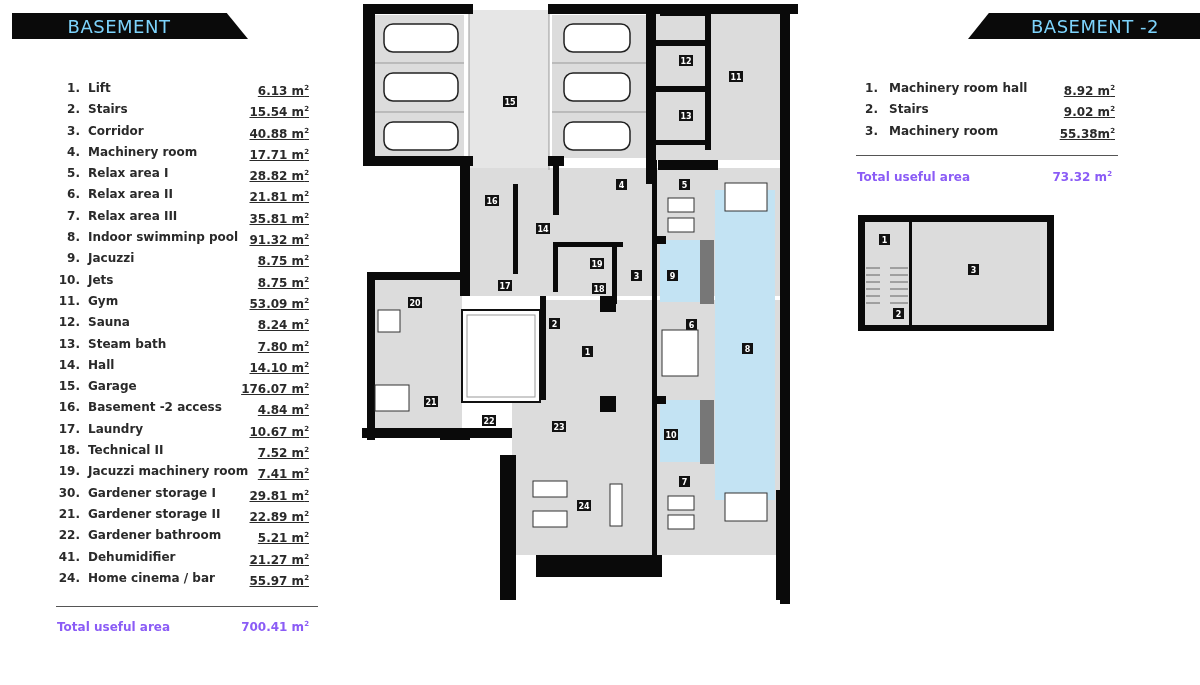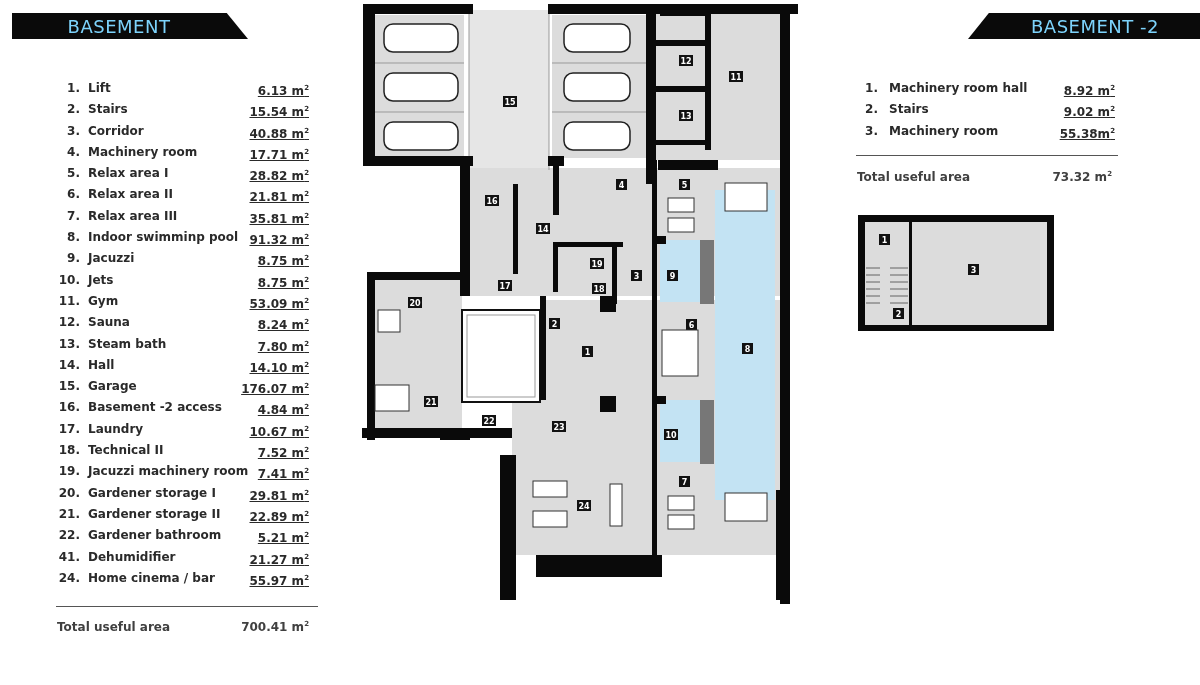--- a/index.html
+++ b/index.html
@@ -19,21 +19,21 @@
     .legend .area sup { font-size: 7px; vertical-align: 5px; }
     .legend-left { left: 0; top: 78px; width: 320px; }
     .legend-left .num { left: 50px; width: 30px; }
     .legend-left .lbl { left: 88px; }
     .legend-left .area { right: 11px; }
     .legend-right { left: 840px; top: 78px; width: 280px; }
     .legend-right .num { left: 18px; width: 20px; }
     .legend-right .lbl { left: 49px; }
     .legend-right .area { right: 5px; text-align: center; }
     .rule { position: absolute; height: 1px; background: #555; }
-    .total { position: absolute; font-size: 12px; font-weight: bold; color: #404040; }
+    .total { position: absolute; font-size: 12px; font-weight: bold; color: #8b5cf6; }
     .total .area sup { font-size: 7px; vertical-align: 5px; }
     .plan { position: absolute; }
     .tag { fill: #111; }
     .tagtxt { fill: #fff; font-size: 8px; font-family: "DejaVu Sans", sans-serif; font-weight: bold; }
   </style>
 </head>
 <body>
 
 <div class="hdr hdr-left">
   <span>BASEMENT</span>
@@ -132,21 +132,21 @@
       <span class="num">18.</span>
       <span class="lbl">Technical II</span>
       <span class="area"><span>7.52 m</span><sup>2</sup></span>
     </div>
   <div class="row">
       <span class="num">19.</span>
       <span class="lbl">Jacuzzi machinery room</span>
       <span class="area"><span>7.41 m</span><sup>2</sup></span>
     </div>
   <div class="row">
-      <span class="num">20.</span>
+      <span class="num">30.</span>
       <span class="lbl">Gardener storage I</span>
       <span class="area"><span>29.81 m</span><sup>2</sup></span>
     </div>
   <div class="row">
       <span class="num">21.</span>
       <span class="lbl">Gardener storage II</span>
       <span class="area"><span>22.89 m</span><sup>2</sup></span>
     </div>
   <div class="row">
       <span class="num">22.</span>

